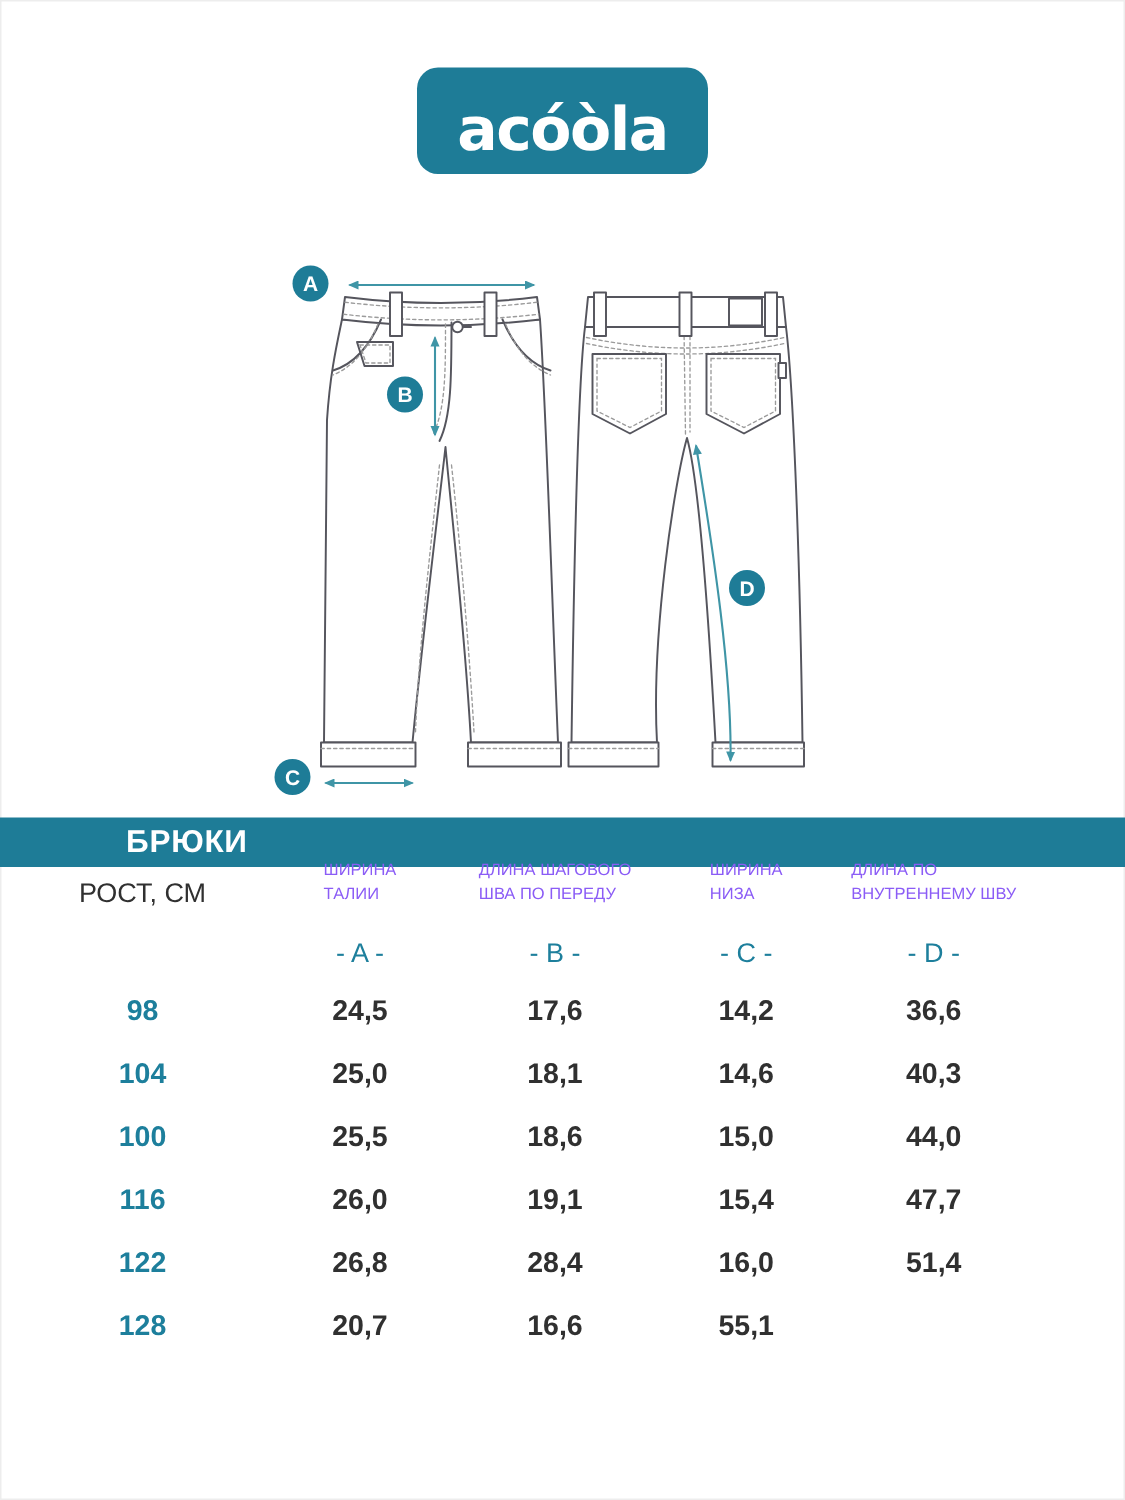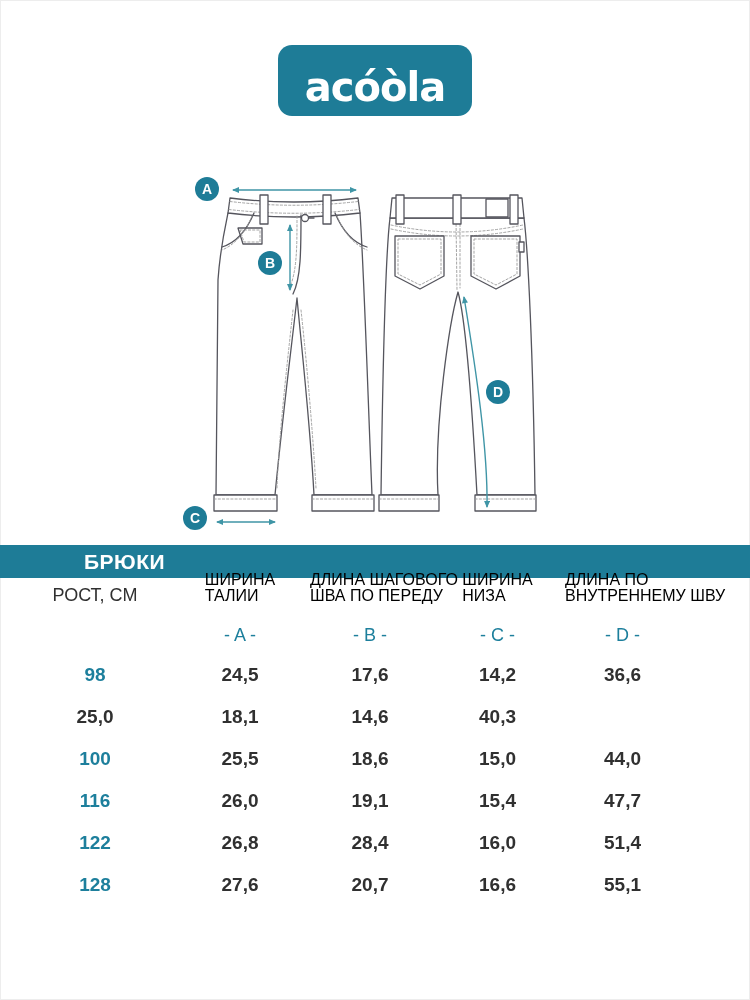--- a/index.html
+++ b/index.html
@@ -41,21 +41,21 @@
     background:var(--accent);color:#fff;font-weight:bold;font-size:21px;
     line-height:33px;padding-left:84px;letter-spacing:0.5px;
   }
   
   .size-table{position:absolute;left:20px;top:560px;width:660px;color:var(--text_dark);}
   .trow{display:grid;grid-template-columns:150px 140px 120px 135px 115px;align-items:center;}
   .thead{height:56px;}
   .letter-row{height:38px;color:var(--teal_text);font-size:18px;}
   .data-row{height:42px;font-size:19px;font-weight:bold;}
   .cell{text-align:center;}
-  .hdr{font-size:16px;line-height:16px;color:#000000;}
+  .hdr{font-size:11px;line-height:16px;color:#8b5cf6;}
   .hblock{display:inline-block;text-align:left;white-space:nowrap;}
   .hl{display:block;}
   .rost{font-size:18px;padding-top:14px;}
   .size-cell{color:var(--teal_text);}
 </style>
 </head>
 <body>
 
 <div class="canvas">
 
@@ -168,20 +168,21 @@
 
     <div class="trow data-row">
       <div class="cell size-cell">98</div>
       <div class="cell">24,5</div>
       <div class="cell">17,6</div>
       <div class="cell">14,2</div>
       <div class="cell">36,6</div>
     </div>
 
     <div class="trow data-row">
+      <div class="cell size-cell">104</div>
       <div class="cell">25,0</div>
       <div class="cell">18,1</div>
       <div class="cell">14,6</div>
       <div class="cell">40,3</div>
     </div>
 
     <div class="trow data-row">
       <div class="cell size-cell">100</div>
       <div class="cell">25,5</div>
       <div class="cell">18,6</div>
@@ -200,20 +201,19 @@
     <div class="trow data-row">
       <div class="cell size-cell">122</div>
       <div class="cell">26,8</div>
       <div class="cell">28,4</div>
       <div class="cell">16,0</div>
       <div class="cell">51,4</div>
     </div>
 
     <div class="trow data-row">
       <div class="cell size-cell">128</div>
-      <div class="cell">27,6</div>
       <div class="cell">20,7</div>
       <div class="cell">16,6</div>
       <div class="cell">55,1</div>
     </div>
 
   </div>
 </div>
 
 </body></html>

